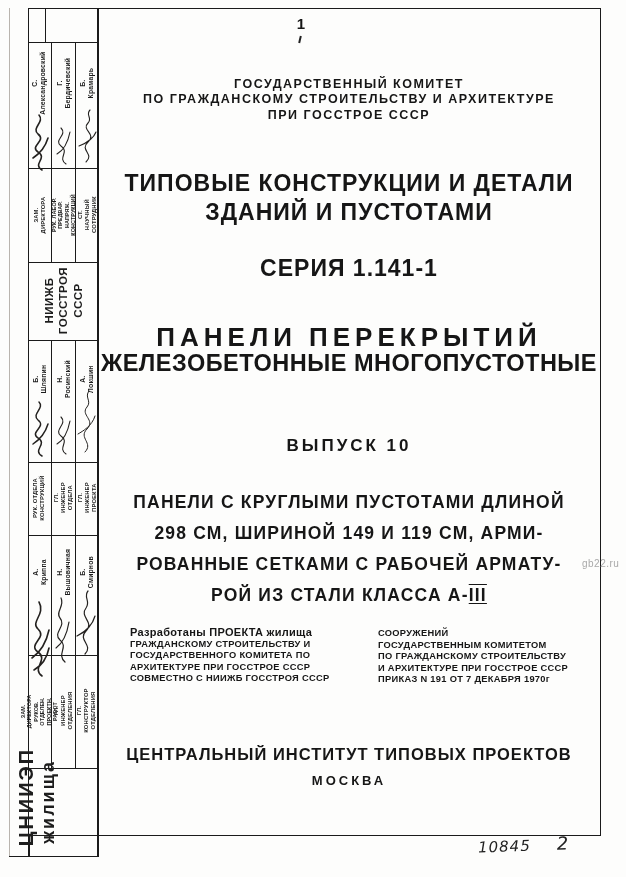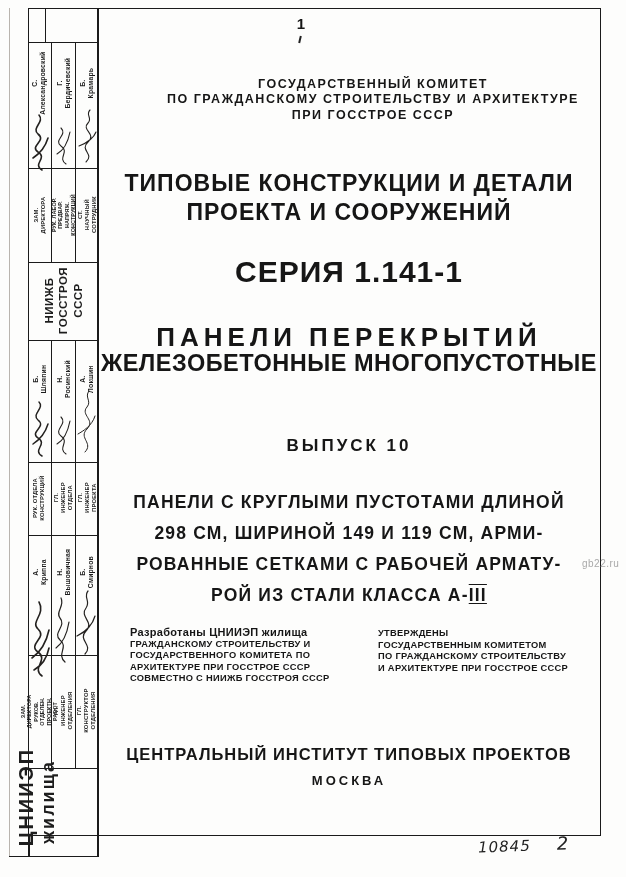--- a/index.html
+++ b/index.html
@@ -3,23 +3,23 @@
 <meta charset="utf-8">
 <style>
   html,body{margin:0;padding:0;background:#ffffff;}
   .sheet{position:relative;width:626px;height:877px;background:#fdfdfc;overflow:hidden;
          font-family:"Liberation Sans",sans-serif;color:#161616;}
   .ln{position:absolute;background:#1b1b1b;}
   .ln-faint{position:absolute;background:#b9b4ae;}
   .frame{position:absolute;left:28px;top:8px;width:571px;height:826px;border:1.6px solid #1b1b1b;}
   
   .t{position:absolute;left:98px;width:502px;text-align:center;font-weight:bold;letter-spacing:1px;}
-  .hdr{font-size:12.5px;letter-spacing:1.5px;padding-left:24px;}
+  .hdr{font-size:12.5px;letter-spacing:1.5px;}
   .big1{font-size:23px;letter-spacing:1px;}
-  .series{font-size:30px;letter-spacing:1px;}
+  .series{font-size:23px;letter-spacing:1px;}
   .subj1{font-size:26px;letter-spacing:5px;}
   .subj2{font-size:23.5px;letter-spacing:.5px;}
   .issue{font-size:17px;letter-spacing:3px;}
   .desc{font-size:17.5px;letter-spacing:1.2px;}
   .roman{text-decoration:underline overline;text-underline-offset:2px;}
   .col{position:absolute;font-size:9.3px;font-weight:bold;line-height:11.6px;letter-spacing:.3px;}
   .col .first{font-size:11px;}
   .inst{font-size:16.5px;letter-spacing:1px;}
   .city{font-size:13px;letter-spacing:3px;font-weight:600;}
   .pagenum{position:absolute;font-size:15px;font-weight:bold;text-align:center;}
@@ -183,44 +183,45 @@
     </div>
 
   <div class="pagenum" style="left:286px;top:15px;width:30px;">1</div>
   <div class="tick" style="left:299px;top:36px;"></div>
 
   <div class="t hdr" style="top:77px;">ГОСУДАРСТВЕННЫЙ КОМИТЕТ</div>
   <div class="t hdr" style="top:92px;">ПО ГРАЖДАНСКОМУ СТРОИТЕЛЬСТВУ И АРХИТЕКТУРЕ</div>
   <div class="t hdr" style="top:108px;">ПРИ ГОССТРОЕ СССР</div>
 
   <div class="t big1" style="top:170px;">ТИПОВЫЕ КОНСТРУКЦИИ И ДЕТАЛИ</div>
-  <div class="t big1" style="top:199px;">ПРОЕКТА И СООРУЖЕНИЙ</div>
+  <div class="t big1" style="top:199px;">ЗДАНИЙ И ПУСТОТАМИ</div>
   <div class="t series" style="top:255px;">СЕРИЯ 1.141-1</div>
   <div class="t subj1" style="top:322px;">ПАНЕЛИ ПЕРЕКРЫТИЙ</div>
   <div class="t subj2" style="top:350px;">ЖЕЛЕЗОБЕТОННЫЕ МНОГОПУСТОТНЫЕ</div>
   <div class="t issue" style="top:436px;">ВЫПУСК 10</div>
 
   <div class="t desc" style="top:492px;">ПАНЕЛИ С КРУГЛЫМИ ПУСТОТАМИ ДЛИНОЙ</div>
   <div class="t desc" style="top:523px;">298 СМ, ШИРИНОЙ 149 И 119 СМ, АРМИ-</div>
   <div class="t desc" style="top:554px;">РОВАННЫЕ СЕТКАМИ С РАБОЧЕЙ АРМАТУ-</div>
   <div class="t desc" style="top:585px;"><span>РОЙ ИЗ СТАЛИ КЛАССА А-</span><span class="roman">III</span></div>
 
   <div class="col" style="left:130px;top:627px;width:235px;">
-    <div class="first">Разработаны ЦНИИЭП жилища</div>
+    <div class="first">Разработаны ПРОЕКТА жилища</div>
     <div>ГРАЖДАНСКОМУ СТРОИТЕЛЬСТВУ И</div>
     <div>ГОСУДАРСТВЕННОГО КОМИТЕТА ПО</div>
     <div>АРХИТЕКТУРЕ ПРИ ГОССТРОЕ СССР</div>
     <div>СОВМЕСТНО С НИИЖБ ГОССТРОЯ СССР</div>
   </div>
 
   <div class="col" style="left:378px;top:628px;width:225px;">
-    <div>УТВЕРЖДЕНЫ</div>
+    <div>СООРУЖЕНИЙ</div>
     <div>ГОСУДАРСТВЕННЫМ КОМИТЕТОМ</div>
     <div>ПО ГРАЖДАНСКОМУ СТРОИТЕЛЬСТВУ</div>
     <div>И АРХИТЕКТУРЕ ПРИ ГОССТРОЕ СССР</div>
+    <div>ПРИКАЗ N 191 ОТ 7 ДЕКАБРЯ 1970г</div>
   </div>
 
   <div class="t inst" style="top:745px;">ЦЕНТРАЛЬНЫЙ ИНСТИТУТ ТИПОВЫХ ПРОЕКТОВ</div>
   <div class="t city" style="top:773px;">МОСКВА</div>
 
   <div class="wm" style="left:582px;top:558px;">gb22.ru</div>
 
   <div class="hand" style="left:478px;top:834px;">
     <span class="n1">10845</span><span class="n2">2</span>
   </div>

